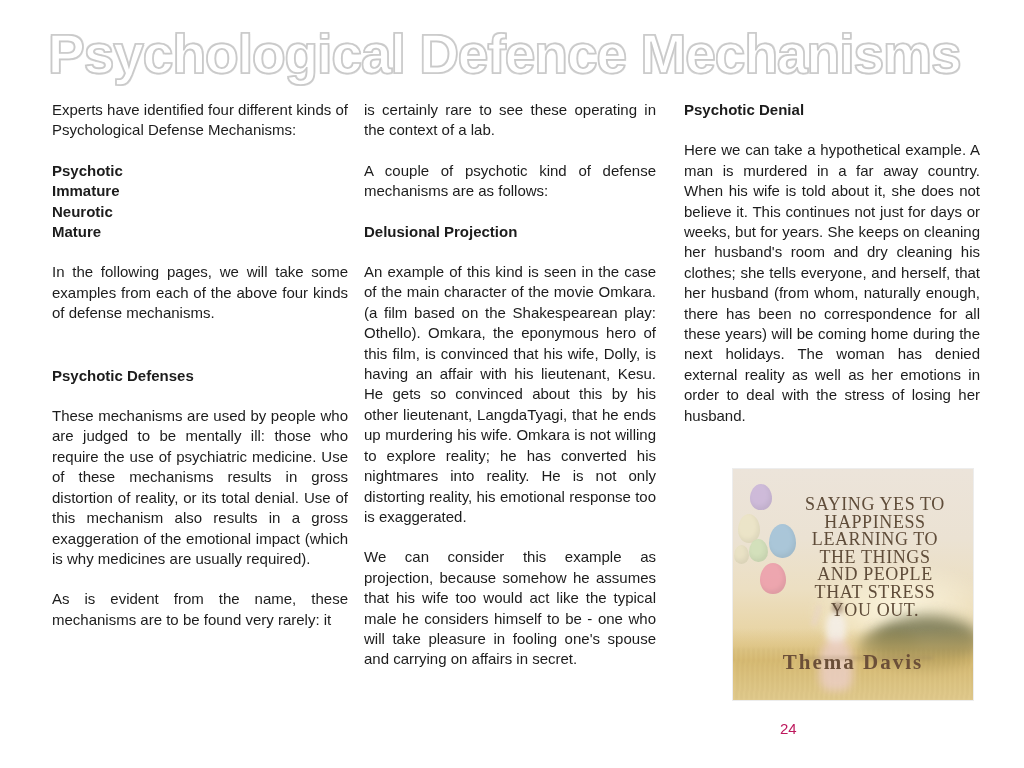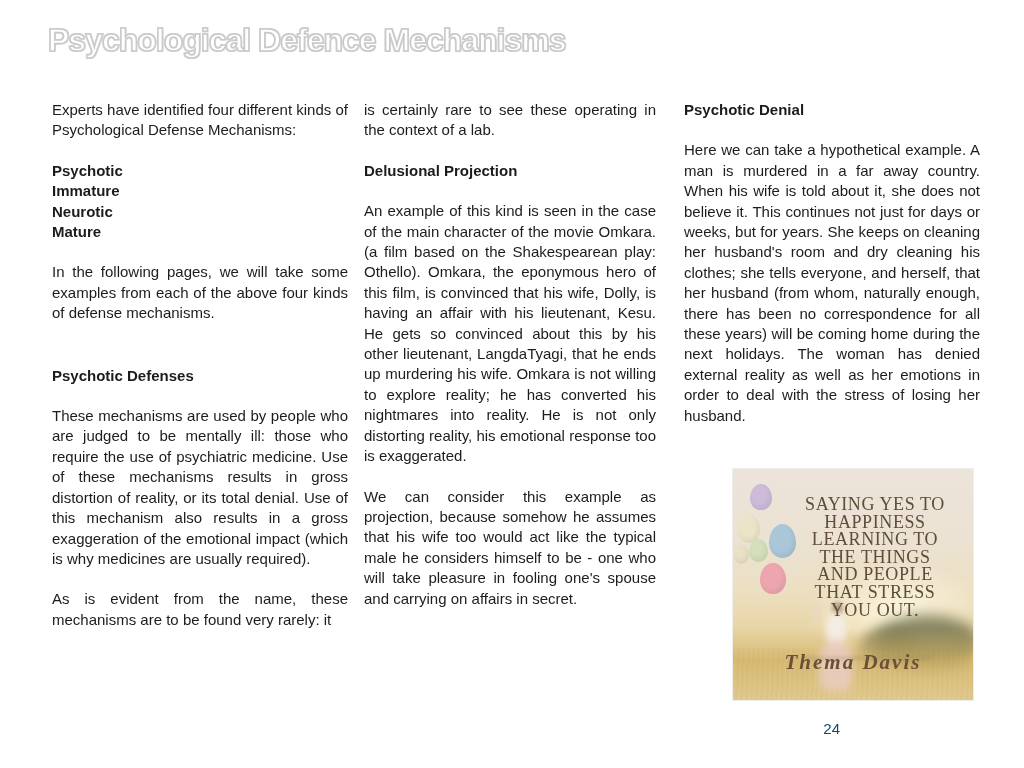--- a/index.html
+++ b/index.html
@@ -4,21 +4,21 @@
 <style>
   * { margin:0; padding:0; box-sizing:border-box; }
   html,body { width:1024px; height:768px; background:#ffffff; overflow:hidden; }
   body { font-family:"Liberation Sans", sans-serif; color:#1c1c1c; position:relative; }
 
   .slide { position:absolute; inset:0; width:1024px; height:768px; background:#ffffff; }
 
   
   .title {
     position:absolute; left:48px; top:22px; width:940px;
-    font-size:32px; font-weight:bold; letter-spacing:-1px;
+    font-size:55px; font-weight:bold; letter-spacing:-1px;
     color:#ffffff;
     -webkit-text-stroke:1.4px #c9c9c9;
     text-shadow:-1px -1px 0 #d6d6d6, 1px -1px 0 #d6d6d6, -1px 1px 0 #d6d6d6, 1px 1px 0 #d6d6d6;
     white-space:nowrap;
   }
 
   
   .col { position:absolute; top:100px; font-size:15px; line-height:20.4px; text-align:justify; }
   .col1 { left:52px;  width:296px; }
   .col2 { left:364px; width:292px; }
@@ -68,28 +68,28 @@
   .b2 { left:5px;  top:45px;  width:22px; height:29px; }
   .b3 { left:16px; top:70px;  width:19px; height:23px; }
   .b4 { left:36px; top:55px;  width:27px; height:34px; }
   .b5 { left:27px; top:94px;  width:26px; height:31px; }
   .b6 { left:1px;  top:76px;  width:15px; height:19px; }
   
   .quote-lines { position:absolute; left:50px; right:6px; top:27px; text-align:center;
     font-family:"Liberation Serif", serif; font-size:18px; line-height:17.6px;
     letter-spacing:0.6px; color:#5f4c39; }
   .attribution { position:absolute; left:0; right:0; top:181px; text-align:center;
-    font-family:"Liberation Serif", serif; font-style:italic; font-weight:bold;
+    font-family:"Liberation Serif", serif; font-weight:bold;
     font-size:21px; letter-spacing:2px; color:#6b4f38; }
   .watermark { position:absolute; left:70px; right:40px; top:187px; height:4px;
     background:rgba(150,130,100,0.25); filter:blur(1.5px); border-radius:2px; }
 
   
-  .page-number { position:absolute; left:780px; top:720px; width:60px; text-align:right;
-    font-size:15px; color:#0c4a6e; }
+  .page-number { position:absolute; left:780px; top:720px; width:60px; text-align:left;
+    font-size:15px; color:#be185d; }
 </style>
 </head>
 <body>
 
 <div class="slide">
 
   <h1 class="title">Psychological Defence Mechanisms</h1>
 
   <div class="col col1">
     <p>Experts have identified four different kinds of Psychological Defense Mechanisms:</p>
@@ -100,20 +100,21 @@
       <div>Mature</div>
     </div>
     <p>In the following pages, we will take some examples from each of the above four kinds of defense mechanisms.</p>
     <p class="heading big-gap">Psychotic Defenses</p>
     <p>These mechanisms are used by people who are judged to be mentally ill: those who require the use of psychiatric medicine. Use of these mechanisms results in gross distortion of reality, or its total denial. Use of this mechanism also results in a gross exaggeration of the emotional impact (which is why medicines are usually required).</p>
     <p>As is evident from the name, these mechanisms are to be found very rarely: it</p>
   </div>
 
   <div class="col col2">
     <p>is certainly rare to see these operating in the context of a lab.</p>
+    <p>A couple of psychotic kind of defense mechanisms are as follows:</p>
     <p class="heading">Delusional Projection</p>
     <p>An example of this kind is seen in the case of the main character of the movie Omkara. (a film based on the Shakespearean play: Othello). Omkara, the eponymous hero of this film, is convinced that his wife, Dolly, is having an affair with his lieutenant, Kesu. He gets so convinced about this by his other lieutenant, LangdaTyagi, that he ends up murdering his wife. Omkara is not willing to explore reality; he has converted his nightmares into reality. He is not only distorting reality, his emotional response too is exaggerated.</p>
     <p>We can consider this example as projection, because somehow he assumes that his wife too would act like the typical male he considers himself to be - one who will take pleasure in fooling one's spouse and carrying on affairs in secret.</p>
   </div>
 
   <div class="col col3">
     <p class="heading">Psychotic Denial</p>
     <p>Here we can take a hypothetical example. A man is murdered in a far away country. When his wife is told about it, she does not believe it. This continues not just for days or weeks, but for years. She keeps on cleaning her husband's room and dry cleaning his clothes; she tells everyone, and herself, that her husband (from whom, naturally enough, there has been no correspondence for all these years) will be coming home during the next holidays. The woman has denied external reality as well as her emotions in order to deal with the stress of losing her husband.</p>
   </div>
 

